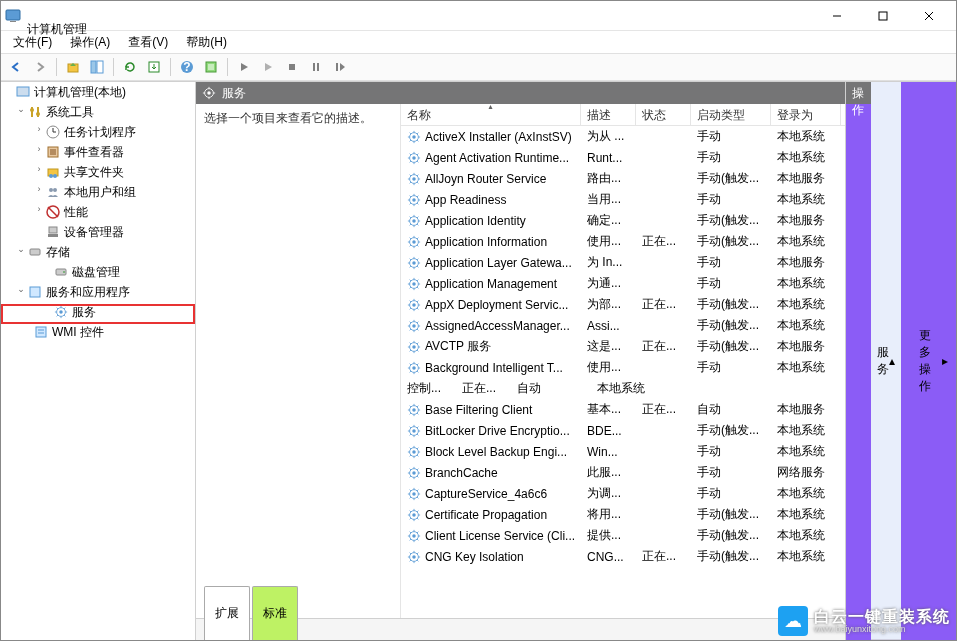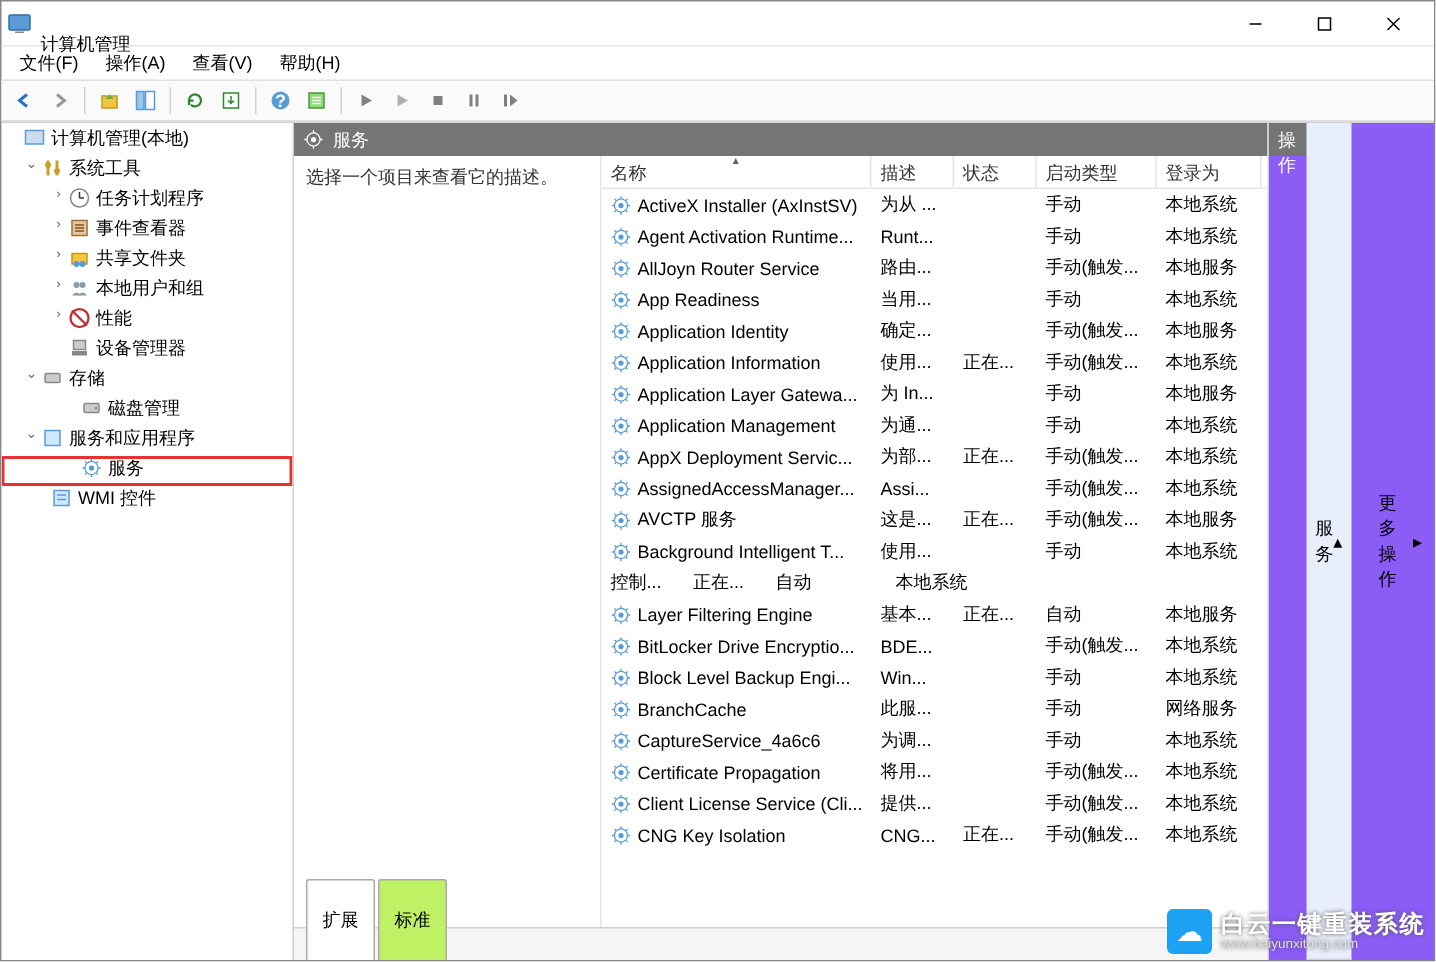--- a/index.html
+++ b/index.html
@@ -665,21 +665,21 @@
                         <line x1="8" y1="13" x2="8" y2="15"></line>
                         <line x1="1" y1="8" x2="3" y2="8"></line>
                         <line x1="13" y1="8" x2="15" y2="8"></line>
                         <line x1="3" y1="3" x2="4.5" y2="4.5"></line>
                         <line x1="11.5" y1="11.5" x2="13" y2="13"></line>
                         <line x1="13" y1="3" x2="11.5" y2="4.5"></line>
                         <line x1="4.5" y1="11.5" x2="3" y2="13"></line>
                       </g>
                     </svg>
                   </span>
-                  <span>Layer Filtering Engine</span>
+                  <span>Base Filtering Client</span>
                 </div>
                 <div class="cell col-desc">基本...</div>
                 <div class="cell col-stat">正在...</div>
                 <div class="cell col-start">自动</div>
                 <div class="cell col-logon">本地服务</div>
               </div>
               <div class="list-row">
                 <div class="cell col-name name">
                   <span>
                     <svg width="14" height="14" viewBox="0 0 16 16">

